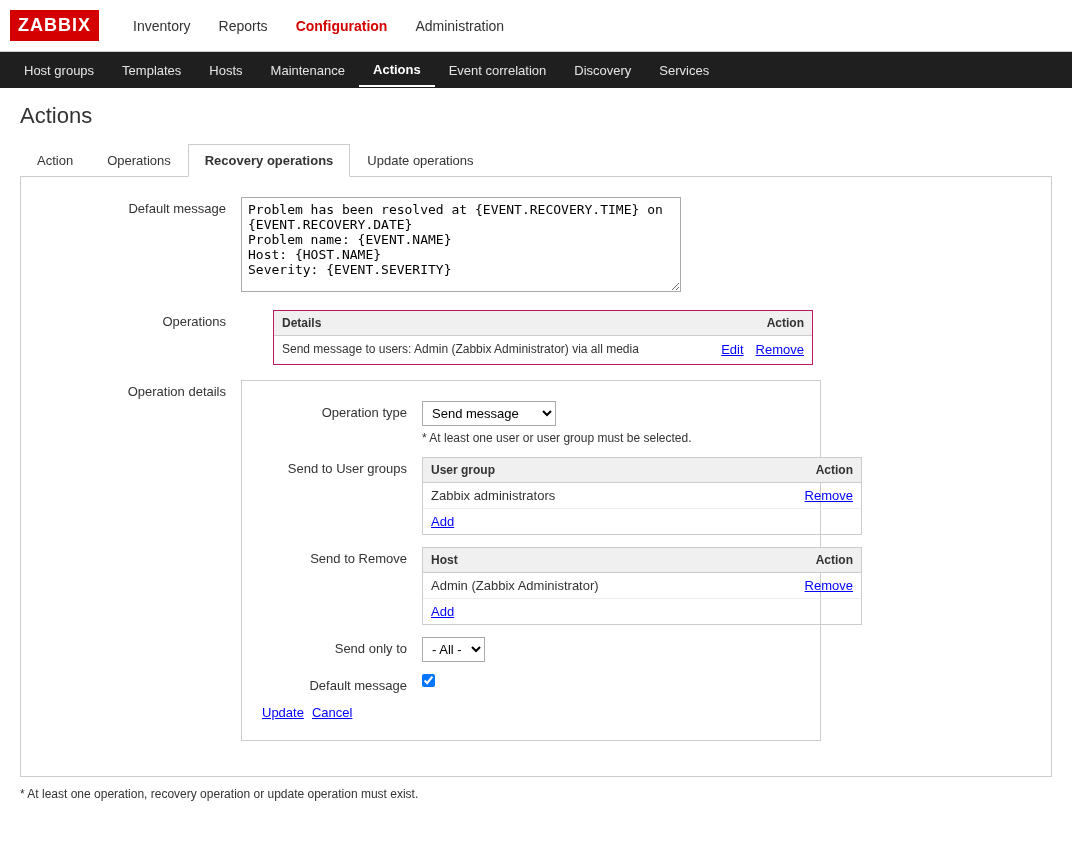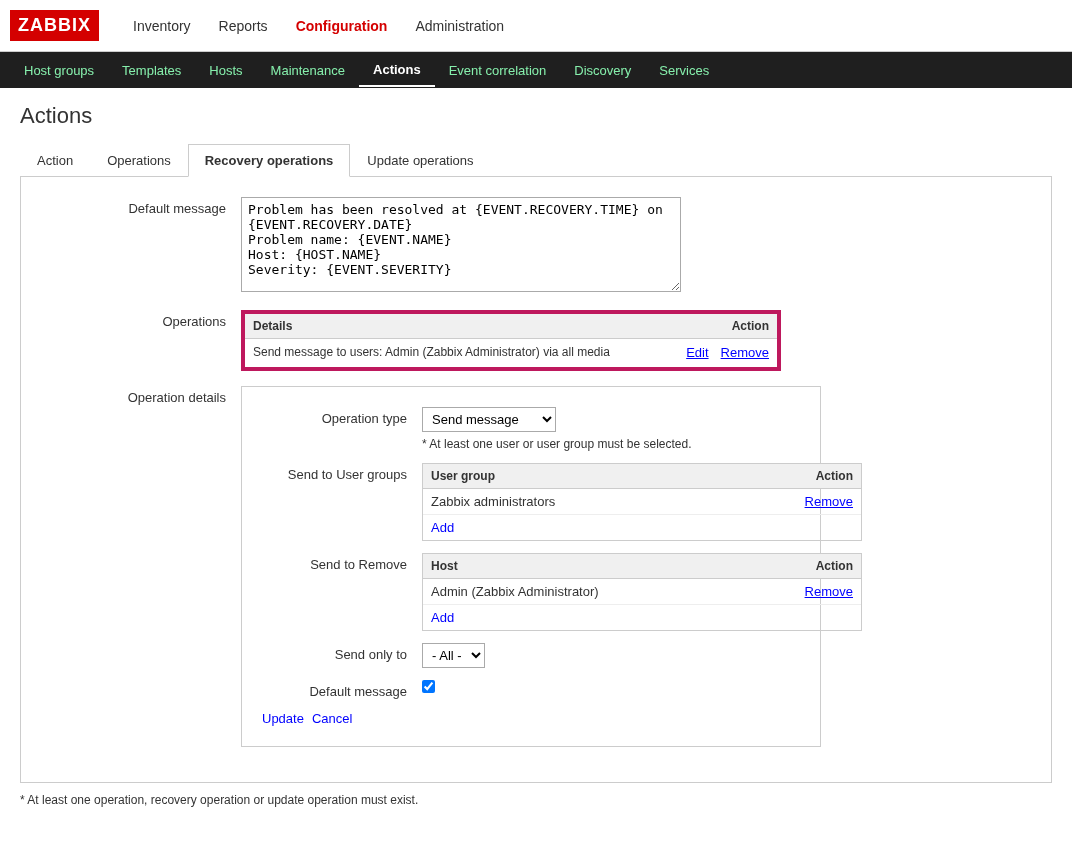--- a/index.html
+++ b/index.html
@@ -7,21 +7,21 @@
 
     
     .top-nav { background: #fff; border-bottom: 1px solid #ccc; display: flex; align-items: center; padding: 0 10px; height: 52px; }
     .logo { background: #d40000; color: #fff; font-weight: bold; font-size: 18px; padding: 5px 8px; letter-spacing: 1px; margin-right: 20px; }
     .top-nav-items { display: flex; gap: 0; }
     .top-nav-item { padding: 16px 14px; font-size: 14px; cursor: pointer; color: #333; text-decoration: none; }
     .top-nav-item.active { color: #d40000; font-weight: bold; }
 
     
     .sub-nav { background: #1f1f1f; display: flex; align-items: center; padding: 0 10px; height: 36px; }
-    .sub-nav-item { padding: 8px 14px; font-size: 13px; color: #86efac; cursor: pointer; text-decoration: none; }
+    .sub-nav-item { padding: 8px 14px; font-size: 13px; color: #e5e5e5; cursor: pointer; text-decoration: none; }
     .sub-nav-item.active { color: #fff; font-weight: bold; border-bottom: 2px solid #fff; }
 
     
     .page-content { padding: 15px 20px; }
     .page-title { font-size: 22px; color: #333; margin-bottom: 15px; font-weight: normal; }
 
     
     .tabs { display: flex; border-bottom: 1px solid #ccc; margin-bottom: 0; }
     .tab { padding: 8px 16px; cursor: pointer; font-size: 13px; color: #333; border: 1px solid transparent; border-bottom: none; margin-bottom: -1px; }
     .tab.active { border: 1px solid #ccc; border-bottom: 1px solid #fff; background: #fff; font-weight: bold; color: #333; }
@@ -30,42 +30,42 @@
     .form-area { border: 1px solid #ccc; border-top: none; padding: 20px; }
 
     .form-row { display: flex; margin-bottom: 15px; align-items: flex-start; }
     .form-label { width: 200px; text-align: right; padding-right: 15px; padding-top: 4px; font-size: 13px; color: #333; flex-shrink: 0; }
     .form-control { flex: 1; }
 
     input[type="text"] { width: 440px; padding: 4px 6px; border: 1px solid #aaa; font-size: 13px; }
     textarea { width: 440px; height: 95px; padding: 4px 6px; border: 1px solid #aaa; font-size: 13px; resize: vertical; }
 
     
-    .operations-table { border: 4px solid #be185d; width: 540px; }
+    .operations-table { border: 1px solid #be185d; width: 540px; margin-left: 32px; }
     .operations-table-header { display: flex; justify-content: space-between; padding: 5px 8px; background: #f0f0f0; border-bottom: 1px solid #ccc; font-weight: bold; font-size: 12px; }
     .operations-row { padding: 6px 8px; font-size: 12px; }
     .operations-row-line { margin-bottom: 2px; }
     .op-action-col { display: flex; gap: 6px; }
     .op-row-inner { display: flex; justify-content: space-between; align-items: flex-start; }
 
     
     .op-details-box { border: 1px solid #ccc; padding: 20px; width: 580px; }
     .op-details-row { display: flex; margin-bottom: 12px; align-items: flex-start; }
     .op-details-label { width: 160px; text-align: right; padding-right: 15px; padding-top: 4px; font-size: 13px; flex-shrink: 0; }
 
     select { padding: 3px 5px; border: 1px solid #aaa; font-size: 13px; background: #fff; }
 
     .note-text { font-size: 12px; color: #333; margin-top: 5px; }
 
     
     .user-table { border: 1px solid #ccc; width: 440px; }
     .user-table-header { display: flex; justify-content: space-between; padding: 5px 8px; background: #f0f0f0; border-bottom: 1px solid #ccc; font-size: 12px; font-weight: bold; }
     .user-table-row { display: flex; justify-content: space-between; padding: 5px 8px; border-bottom: 1px solid #eee; font-size: 13px; }
     .user-table-footer { padding: 5px 8px; }
-    .link-btn { color: #00f; cursor: pointer; font-size: 13px; background: none; border: none; padding: 0; }
+    .link-btn { color: #00f; cursor: pointer; text-decoration: underline; font-size: 13px; background: none; border: none; padding: 0; }
 
     
     .inner-actions { display: flex; gap: 8px; margin-top: 5px; }
 
     
     .bottom-note { font-size: 12px; color: #333; margin: 10px 0; }
 
     .remove-link { color: #00f; cursor: pointer; text-decoration: underline; font-size: 13px; }
     .edit-link { color: #00f; cursor: pointer; text-decoration: underline; font-size: 13px; margin-right: 6px; }
   </style>

